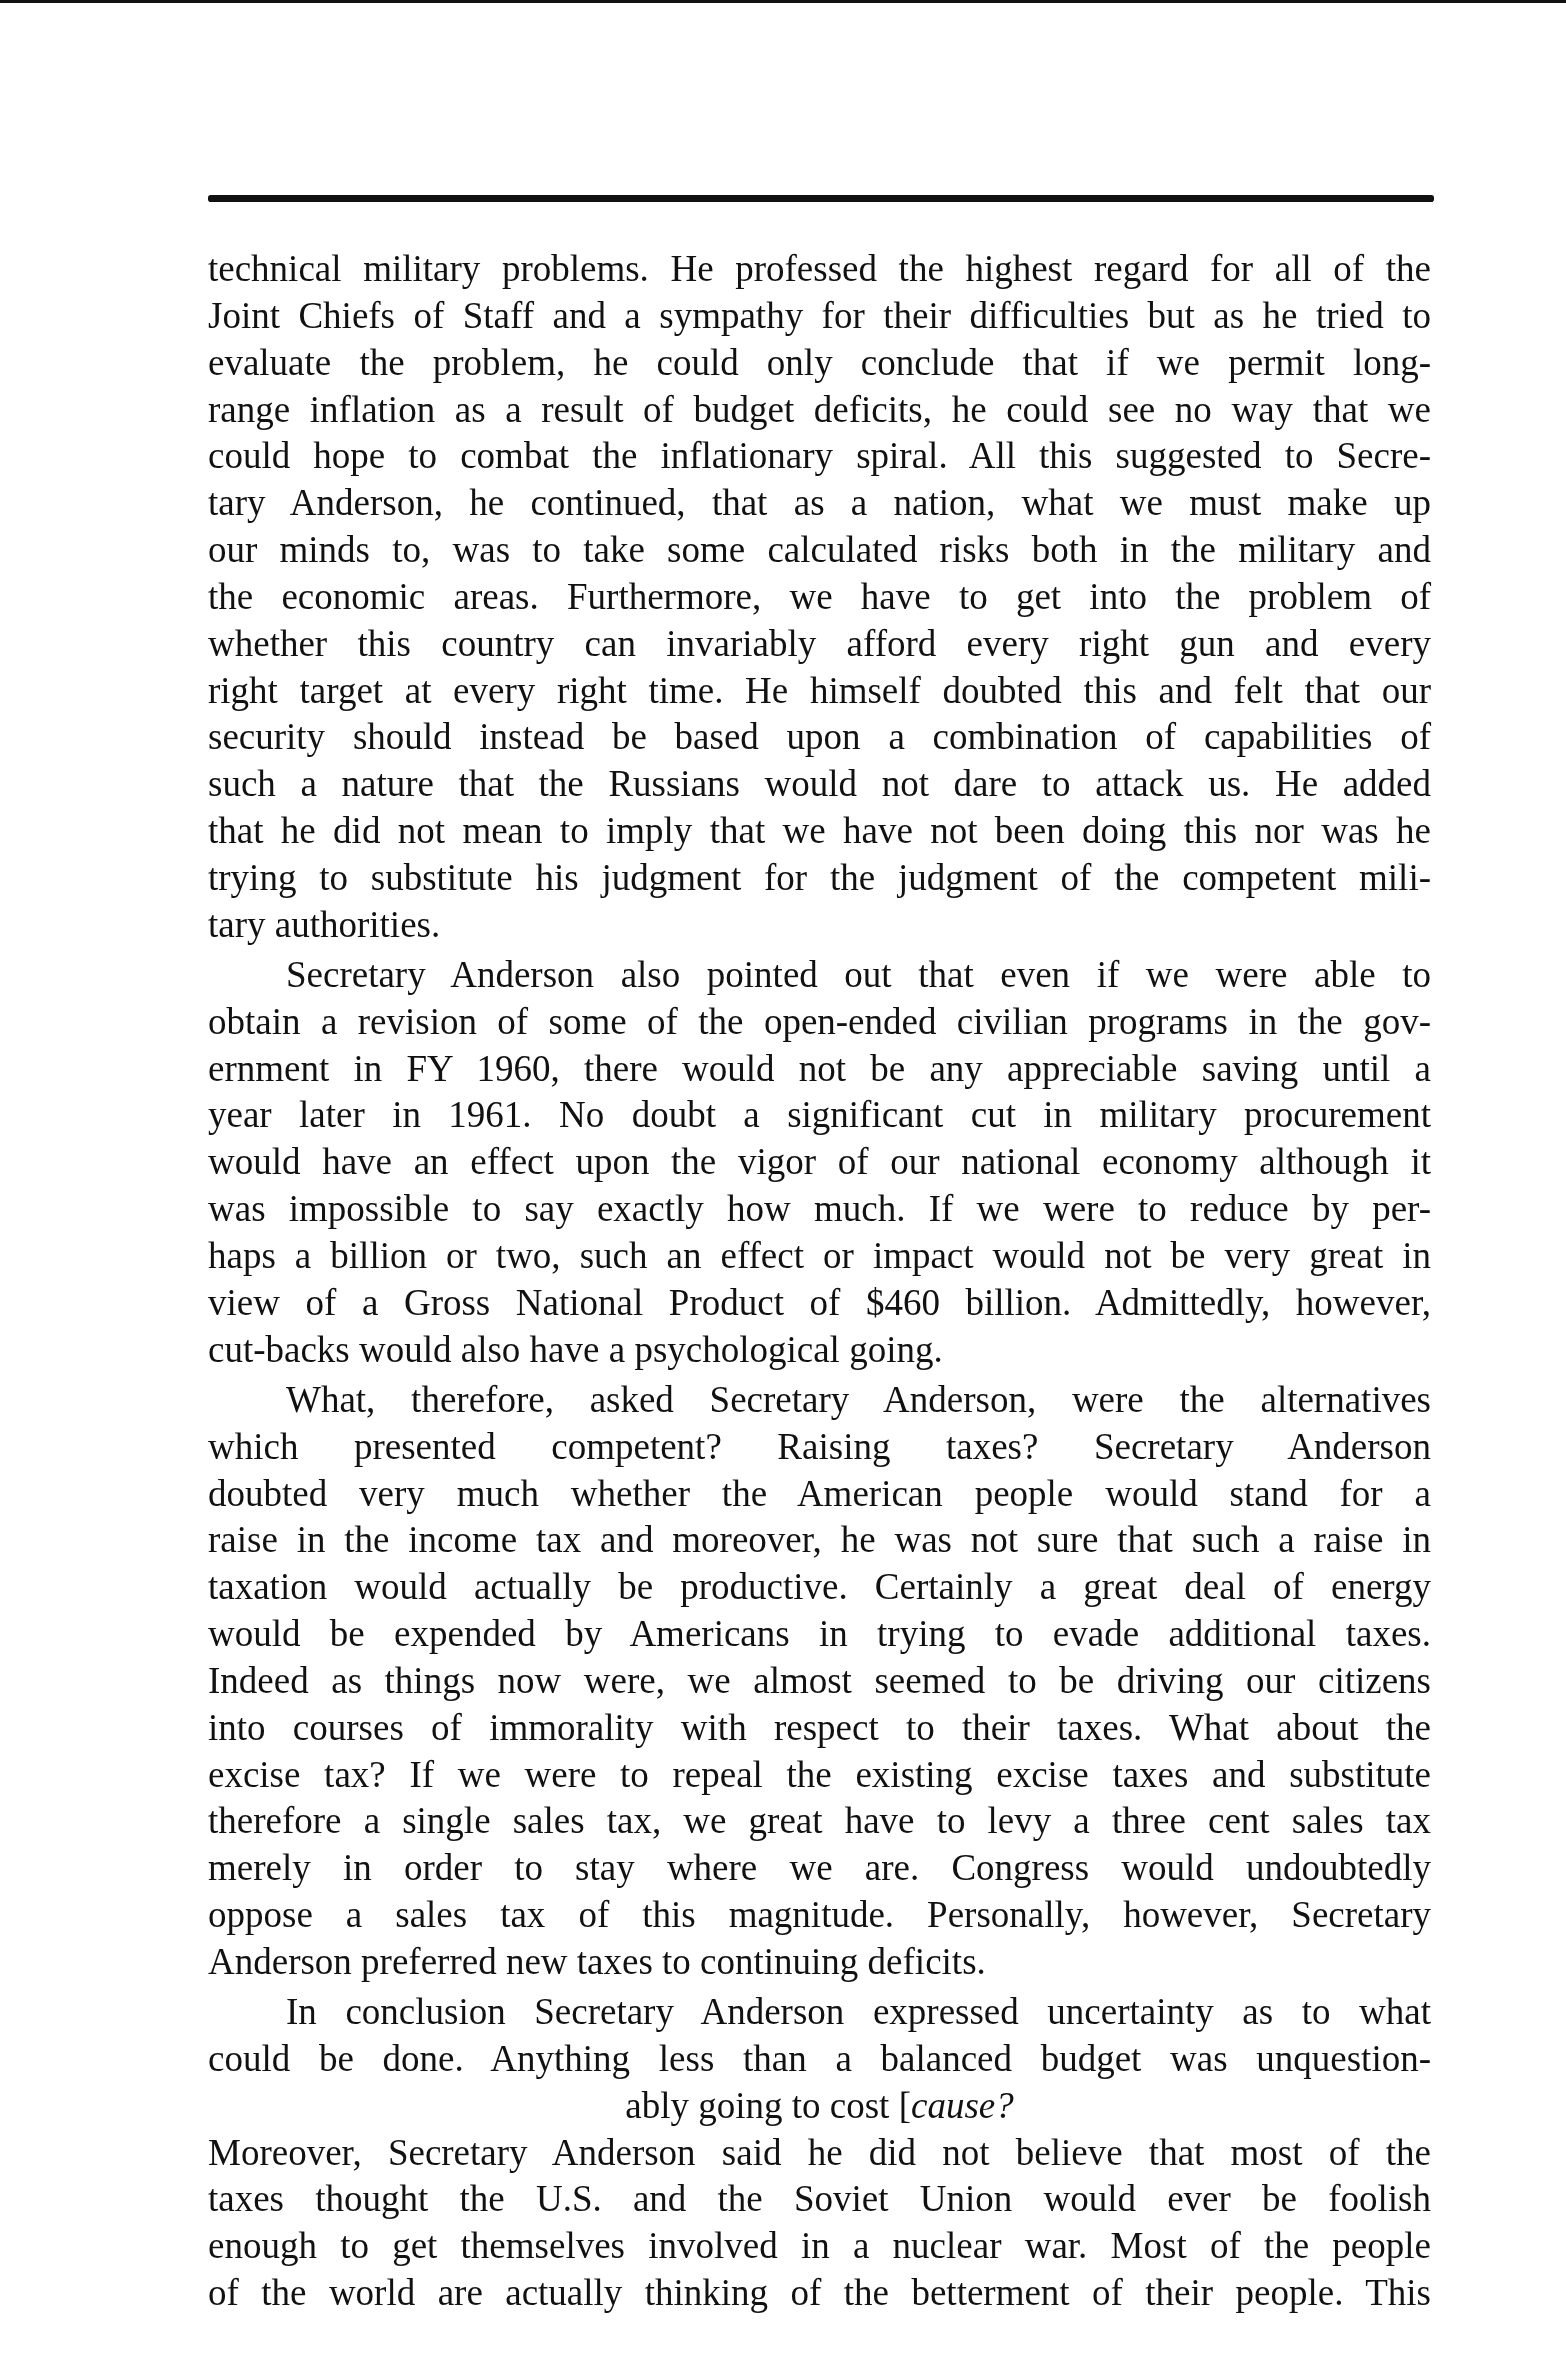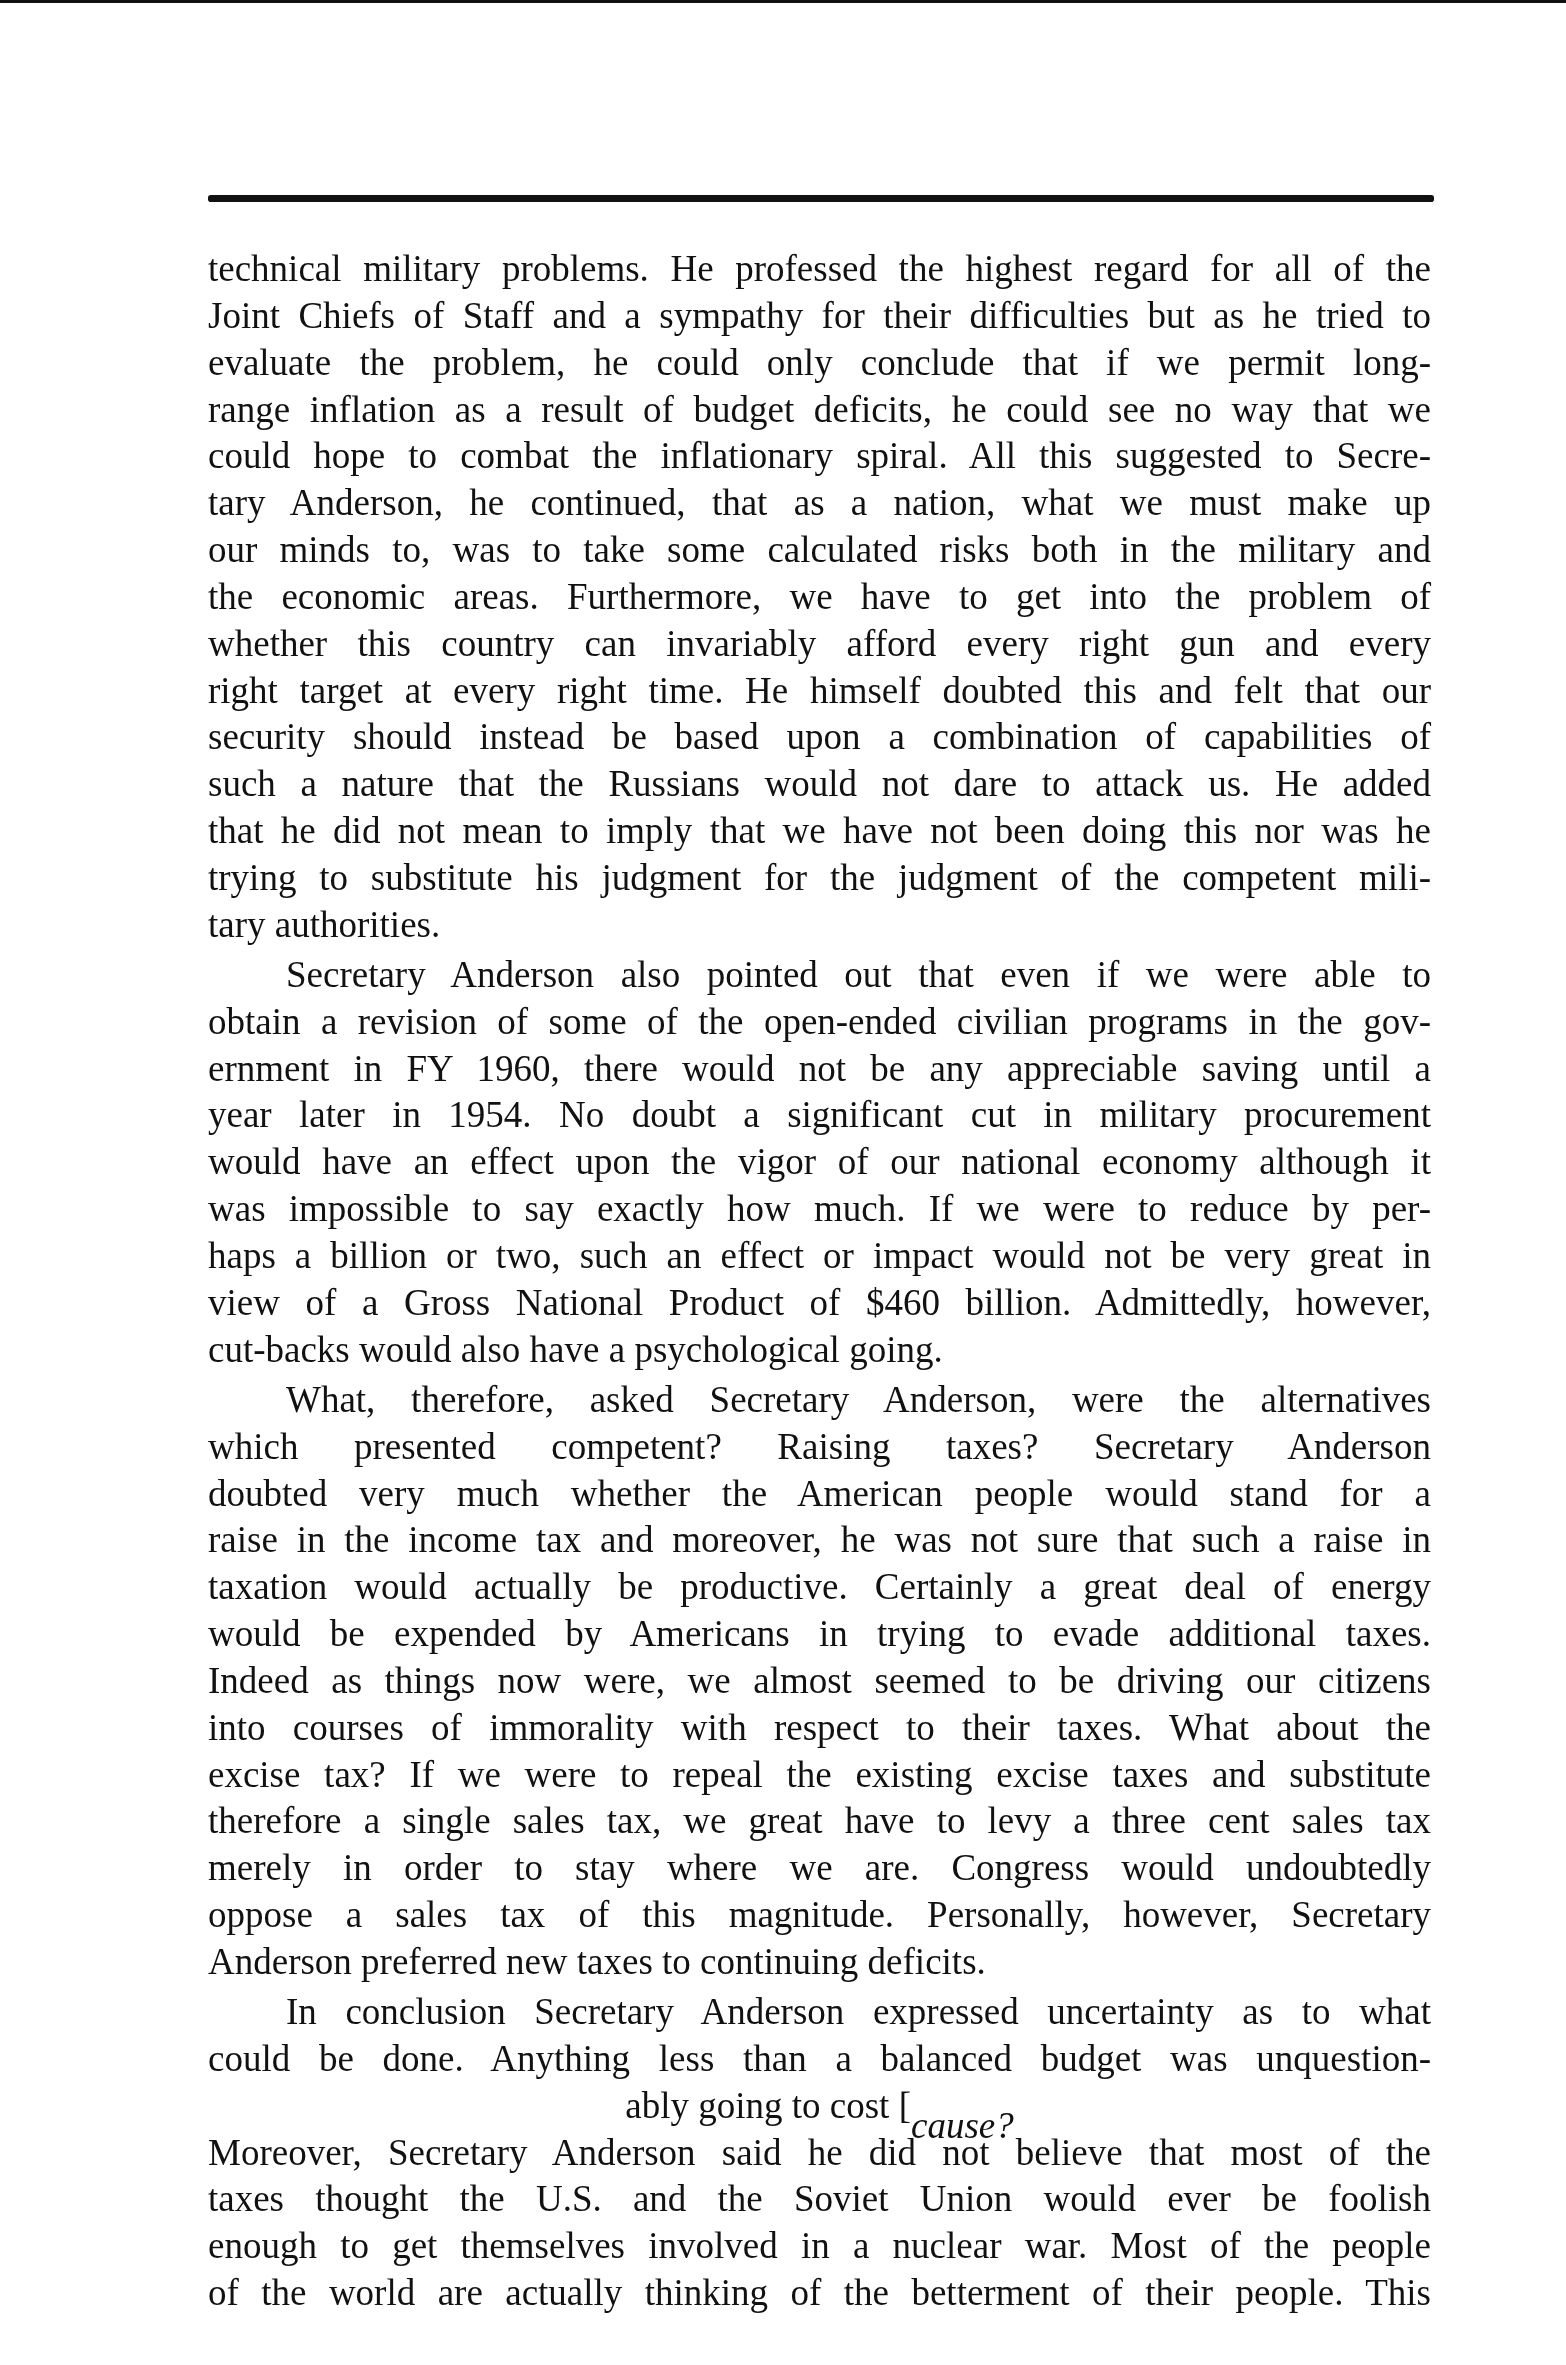--- a/index.html
+++ b/index.html
@@ -20,21 +20,21 @@
       position: absolute; left: 208px; top: 0; width: 1223px;
       font-family: "Liberation Serif", "DejaVu Serif", serif;
       font-size: 37px; color: #111;
     }
     .line {
       position: absolute; left: 0; width: 1223px; height: 47px; line-height: 47px;
       white-space: nowrap; text-align: justify; text-align-last: justify;
     }
     .line.last { text-align: center; text-align-last: left; }
     .line.indent { left: 78px; width: 1145px; }
-    .ital { font-style: italic; margin-top: 20px; }
+    .ital { font-style: italic; }
   </style>
 </head>
 <body>
 
 <div class="top-border"></div>
 
 <div class="page">
   <div class="head-rule"></div>
 
   <div class="body-text" id="body-text">
@@ -51,21 +51,21 @@
     <div class="line" style="top:667px">right target at every right time. He himself doubted this and felt that our</div>
     <div class="line" style="top:713px">security should instead be based upon a combination of capabilities of</div>
     <div class="line" style="top:760px">such a nature that the Russians would not dare to attack us. He added</div>
     <div class="line" style="top:807px">that he did not mean to imply that we have not been doing this nor was he</div>
     <div class="line" style="top:854px">trying to substitute his judgment for the judgment of the competent mili-</div>
     <div class="line last" style="top:901px">tary authorities.</div>
 
     <div class="line indent" style="top:951px">Secretary Anderson also pointed out that even if we were able to</div>
     <div class="line" style="top:998px">obtain a revision of some of the open-ended civilian programs in the gov-</div>
     <div class="line" style="top:1045px">ernment in FY 1960, there would not be any appreciable saving until a</div>
-    <div class="line" style="top:1091px">year later in 1954. No doubt a significant cut in military procurement</div>
+    <div class="line" style="top:1091px">year later in 1961. No doubt a significant cut in military procurement</div>
     <div class="line" style="top:1138px">would have an effect upon the vigor of our national economy although it</div>
     <div class="line" style="top:1185px">was impossible to say exactly how much. If we were to reduce by per-</div>
     <div class="line" style="top:1232px">haps a billion or two, such an effect or impact would not be very great in</div>
     <div class="line" style="top:1279px">view of a Gross National Product of $460 billion. Admittedly, however,</div>
     <div class="line last" style="top:1326px">cut-backs would also have a psychological going.</div>
 
     <div class="line indent" style="top:1376px">What, therefore, asked Secretary Anderson, were the alternatives</div>
     <div class="line" style="top:1423px">which presented competent? Raising taxes? Secretary Anderson</div>
     <div class="line" style="top:1470px">doubted very much whether the American people would stand for a</div>
     <div class="line" style="top:1516px">raise in the income tax and moreover, he was not sure that such a raise in</div>

